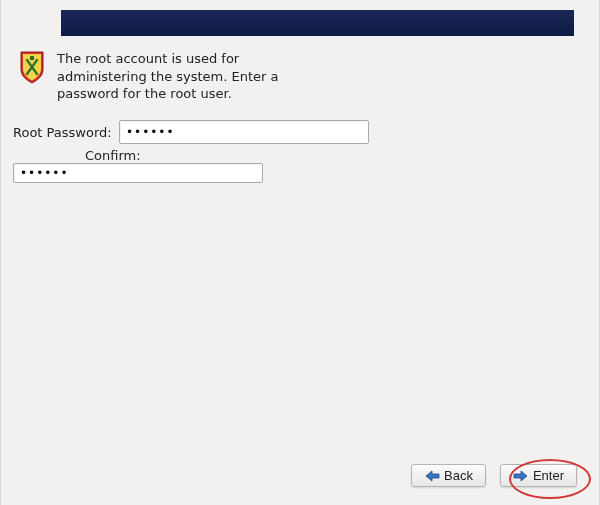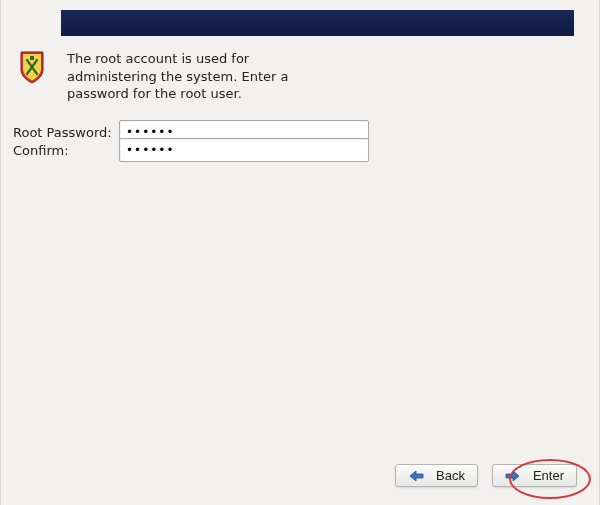--- a/index.html
+++ b/index.html
@@ -21,41 +21,41 @@
       top: 10px;
       height: 26px;
       background: linear-gradient(#1a2757, #0e1b43);
     }
     .intro {
       position: absolute;
       top: 50px;
       left: 18px;
       display: flex;
       align-items: flex-start;
-      gap: 22px;
+      gap: 12px;
     }
     .shield {
       width: 26px;
       height: 34px;
       flex: 0 0 26px;
     }
     .intro-text {
       width: 260px;
       line-height: 1.35;
       font-size: 13px;
     }
     .formrow {
       position: absolute;
       left: 12px;
       display: flex;
       align-items: center;
       height: 32px;
     }
     .formrow.label1 { top: 116px; }
-    .formrow.label2 { top: 134px; }
+    .formrow.label2 { top: 148px; flex-direction: column; }
     .fld-label {
       width: 106px;
       text-align: left;
       font-size: 13px;
     }
     .pwfield {
       width: 250px;
       height: 24px;
       border: 1px solid #a9a9a7;
       background: #ffffff;
@@ -70,21 +70,21 @@
     .btnrow {
       position: absolute;
       bottom: 18px;
       right: 22px;
       display: flex;
       gap: 14px;
     }
     .btn {
       display: inline-flex;
       align-items: center;
-      gap: 12px;
+      gap: 4px;
       font-size: 13px;
       padding: 3px 12px;
       background: linear-gradient(#fbfbfb, #e7e7e5);
       border: 1px solid #b4b4b2;
       border-radius: 3px;
       cursor: pointer;
       box-shadow: 0 1px 0 rgba(255,255,255,0.6) inset, 0 1px 2px rgba(0,0,0,0.12);
       color: #222;
     }
     .btn .arrow { width: 16px; height: 12px; }

